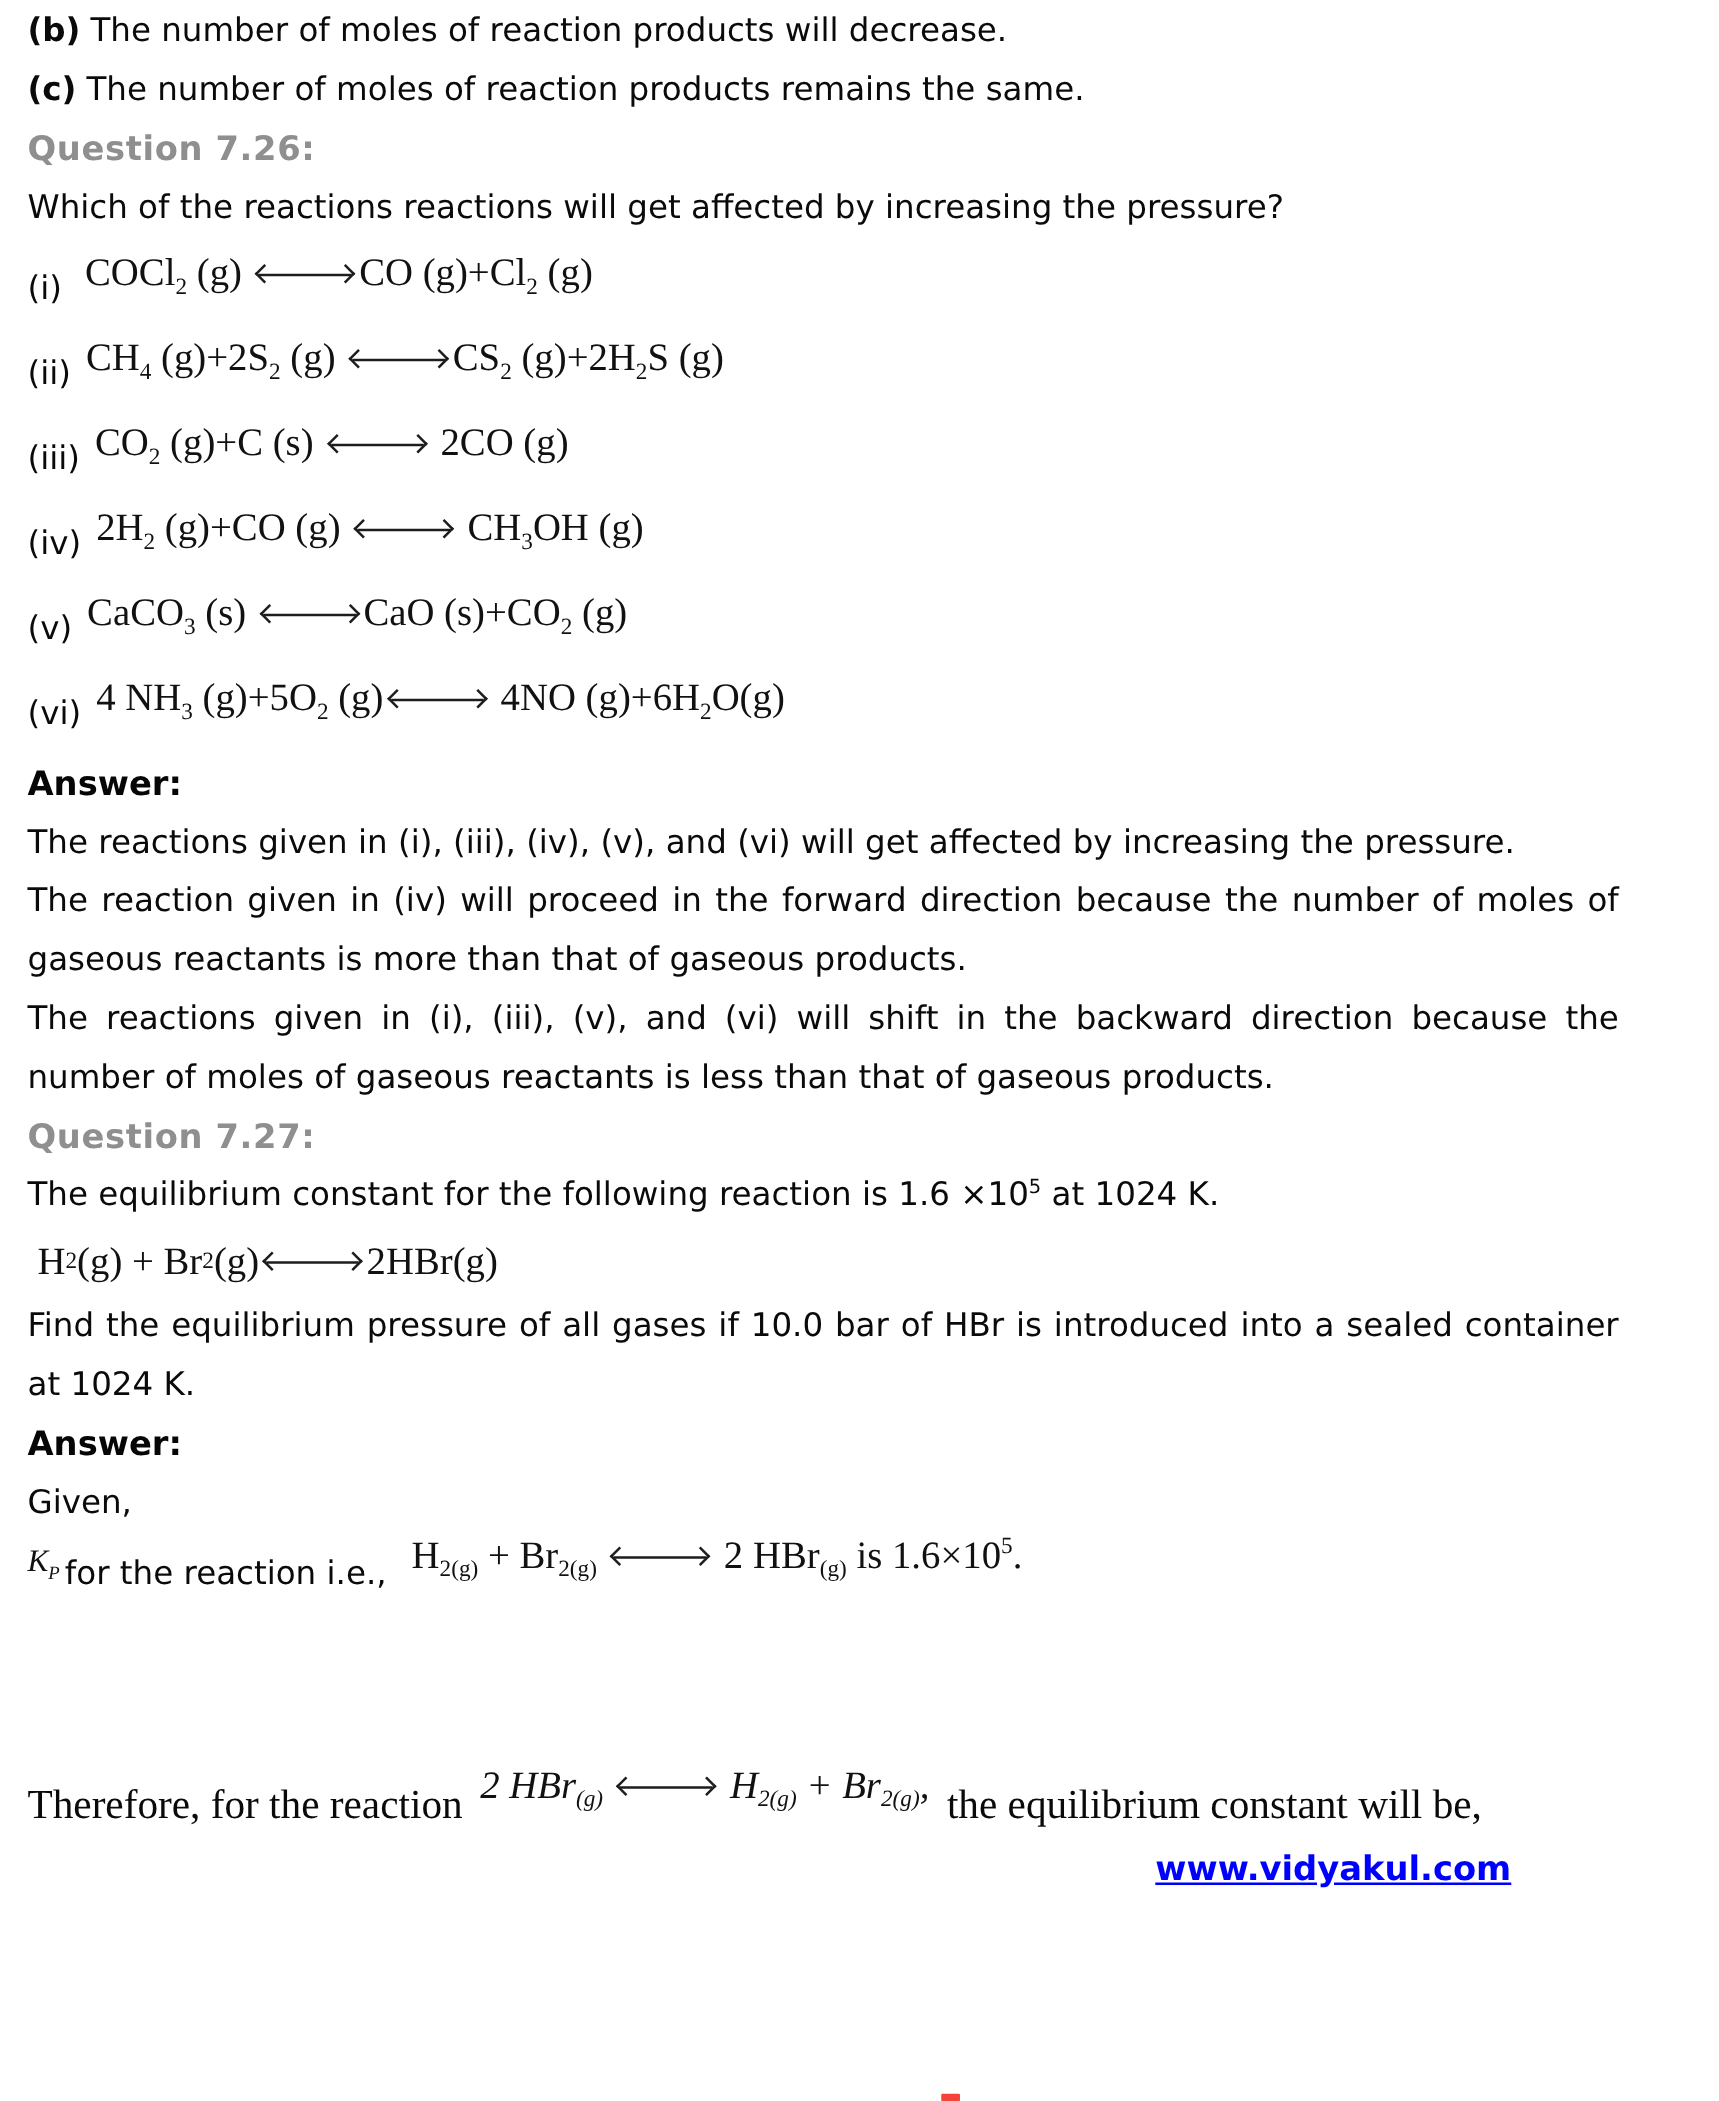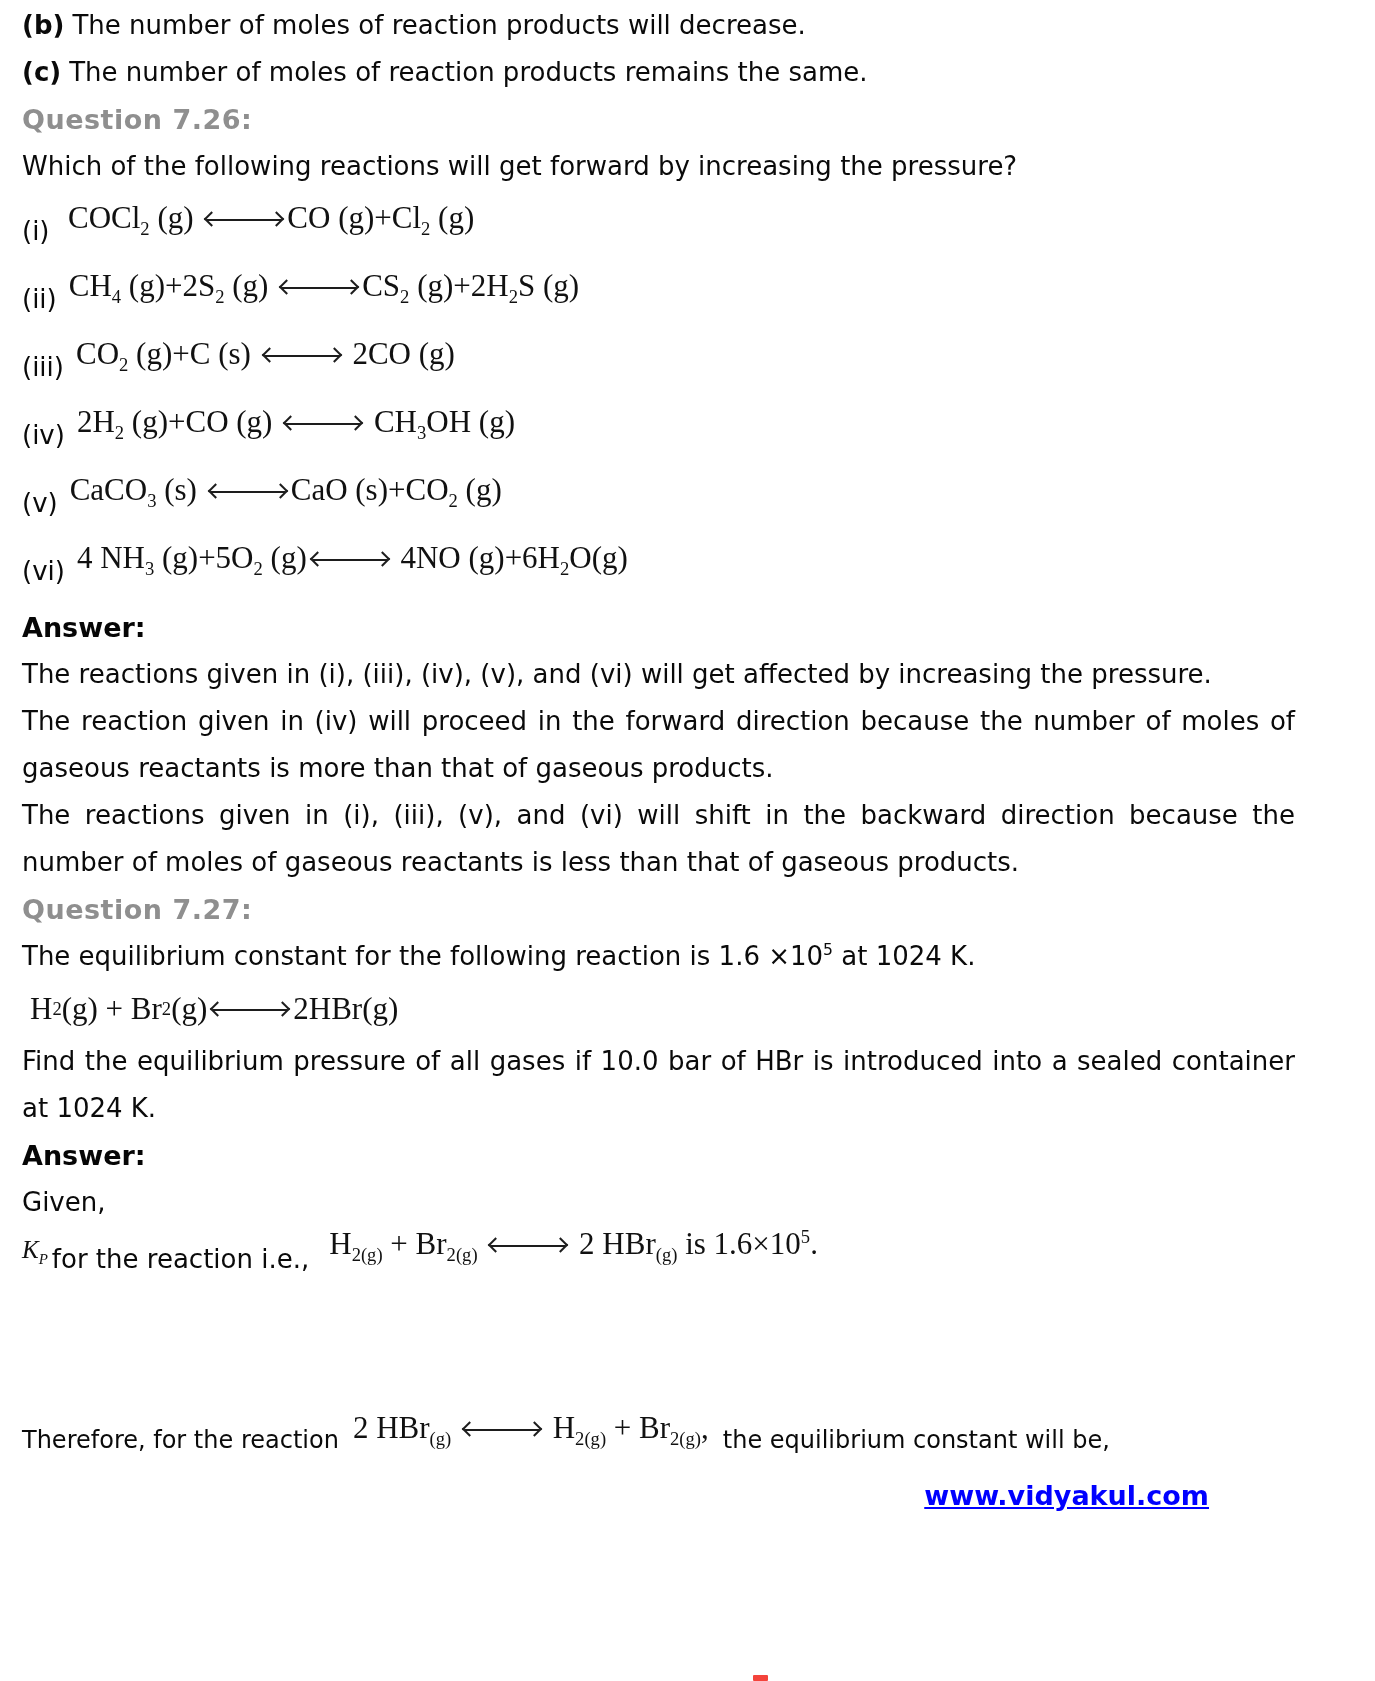--- a/index.html
+++ b/index.html
@@ -30,39 +30,39 @@
   .lrarrow i.ahr{right:2px;border-right:2px solid #1d1d1d;border-top:2px solid #1d1d1d;transform:translateY(-50%) rotate(45deg);}
   
   .eq-standalone{font-size:31px;height:58px;display:flex;align-items:center;padding-left:8px;white-space:nowrap;color:#111;}
   
   .kp-line{display:flex;align-items:flex-start;height:64px;white-space:nowrap;}
   .kp-symbol{font-style:italic;font-size:25px;padding-top:10px;color:#111;}
   .kp-text{font-size:26px;padding-top:18px;margin-left:4px;margin-right:20px;}
   .kp-formula{font-size:31px;padding-top:0;color:#111;}
   
   .tf-line{display:flex;align-items:flex-start;height:58px;white-space:nowrap;margin-top:120px;}
-  .tf-text{font-size:24px;padding-top:16px;}
-  .tf-formula{font-size:31px;padding-top:0;margin:0 14px;color:#111;}
+  .tf-text{font-size:33px;padding-top:16px;font-family:Liberation Serif, serif;}
+  .tf-formula{font-size:31px;padding-top:0;margin:0 14px;color:#111;font-style:italic;}
   
   .footer-row{text-align:right;padding-right:86px;margin-top:12px;}
   .footer-link{color:#0000ff;font-weight:bold;font-size:27px;text-decoration:underline;cursor:pointer;}
   .red-artifact{position:absolute;left:753px;top:1675px;width:15px;height:6px;background:#f4433b;border-radius:1px;}
 </style>
 </head>
 <body>
 
 <div class="content">
 
   <p class="line"><span class="opt-label">(b)</span><span>The number of moles of reaction products will decrease.</span></p>
 
   <p class="line"><span class="opt-label">(c)</span><span>The number of moles of reaction products remains the same.</span></p>
 
   <h2 class="qhead">Question 7.26:</h2>
 
-  <p class="line left">Which of the following reactions will get forward by increasing the pressure?</p>
+  <p class="line left">Which of the reactions reactions will get affected by increasing the pressure?</p>
 
   <div class="reactions">
     <div class="rx-row">
       <span class="rx-label">(i)</span>
       <span class="rx-formula">COCl<sub>2</sub> (g) <span class="lrarrow"><i class="ahl"></i><i class="ahr"></i></span>CO (g)+Cl<sub>2</sub> (g)</span>
     </div>
     <div class="rx-row">
       <span class="rx-label">(ii)</span>
       <span class="rx-formula">CH<sub>4</sub> (g)+2S<sub>2</sub> (g) <span class="lrarrow"><i class="ahl"></i><i class="ahr"></i></span>CS<sub>2</sub> (g)+2H<sub>2</sub>S (g)</span>
     </div>

